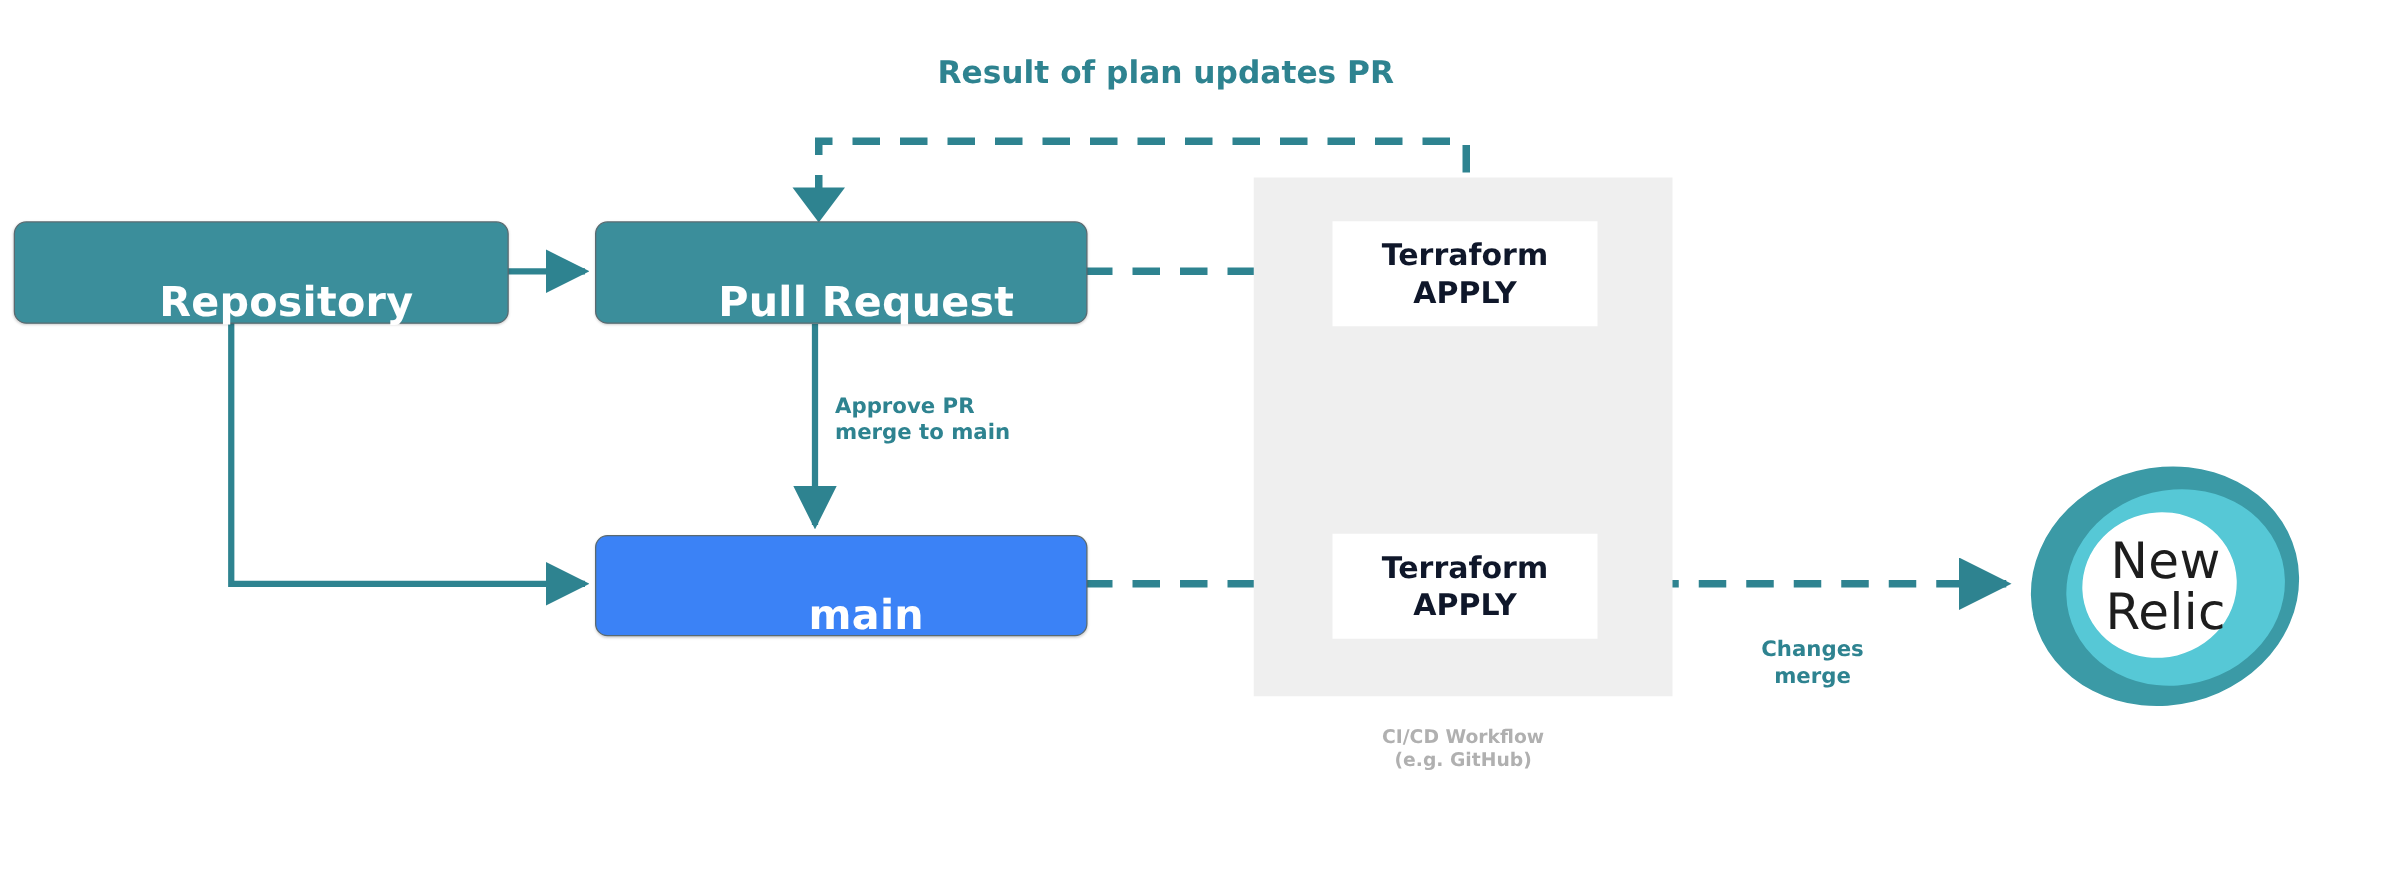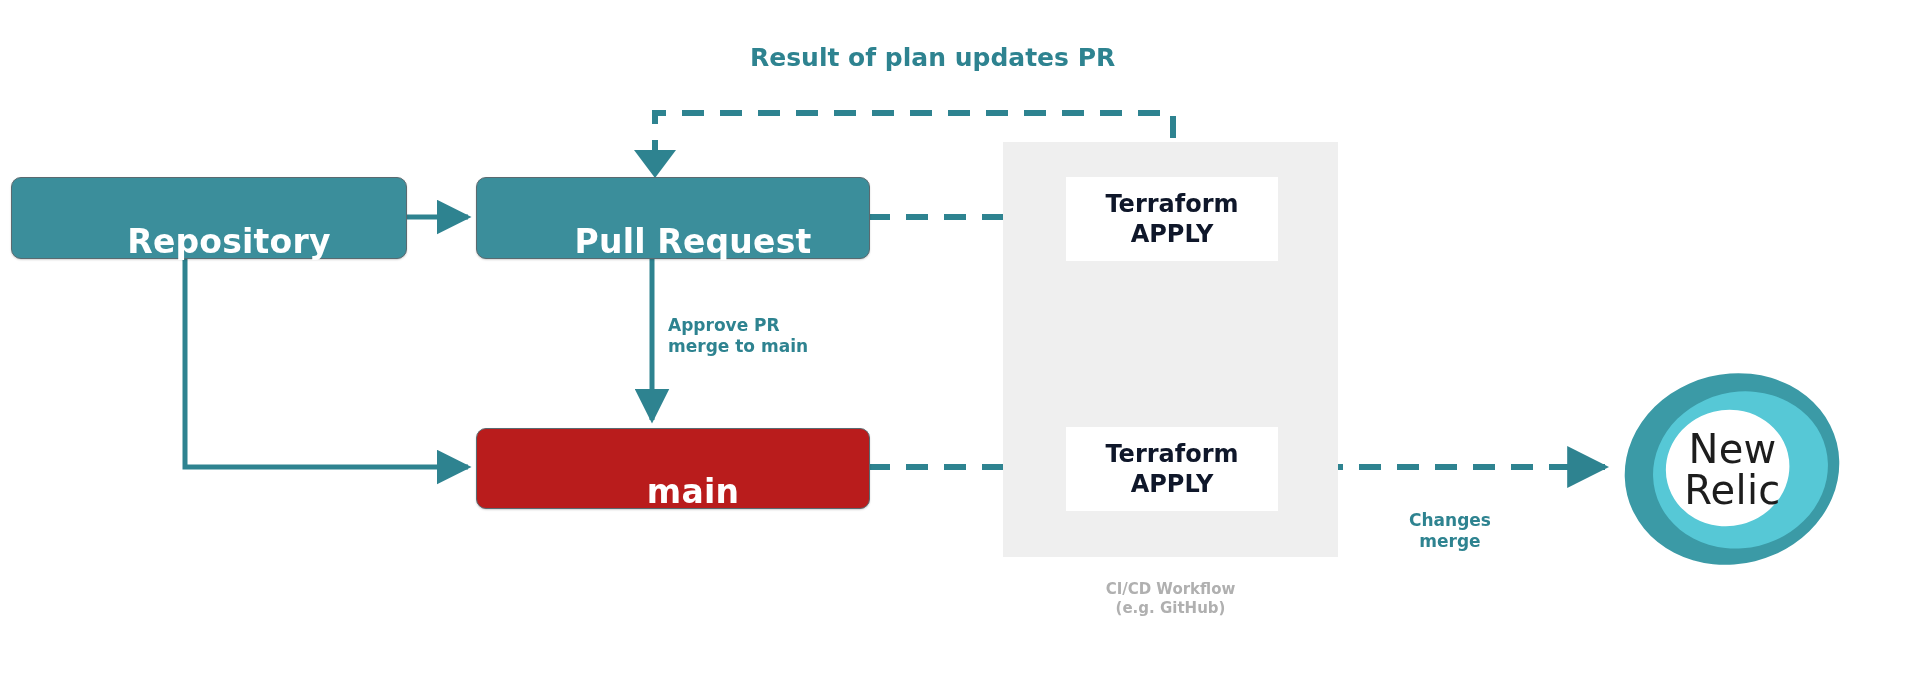--- a/index.html
+++ b/index.html
@@ -5,21 +5,21 @@
   html,body{margin:0;padding:0;}
   body{width:1920px;height:700px;background:#ffffff;font-family:"DejaVu Sans","Liberation Sans",sans-serif;overflow:hidden;}
   #stage{position:relative;width:1920px;height:684px;background:#fff;}
   svg.layer{position:absolute;left:0;top:0;width:1920px;height:700px;}
 
   .node{position:absolute;border-radius:10px;border:1.5px solid #5a6a70;
         display:flex;align-items:flex-end;justify-content:center;
         color:#ffffff;font-weight:700;letter-spacing:.2px;
         box-shadow:0 1px 2px rgba(0,0,0,.18);padding-left:40px;}
   .node.dark{background:#3b8e9b;}
-  .node.light{background:#b91c1c;}
+  .node.light{background:#3b82f6;}
   .node-label{font-size:33px;line-height:1;}
 
   .ci-box{position:absolute;background:#efefef;}
   .ci-caption{position:absolute;text-align:center;color:#b0b0b0;
               font-weight:bold;font-size:15px;line-height:1.25;}
 
   .job{position:absolute;background:#ffffff;display:flex;align-items:center;
        justify-content:center;text-align:center;}
   .job-label{color:#0f172a;font-weight:bold;font-size:24px;line-height:1.25;}
 

